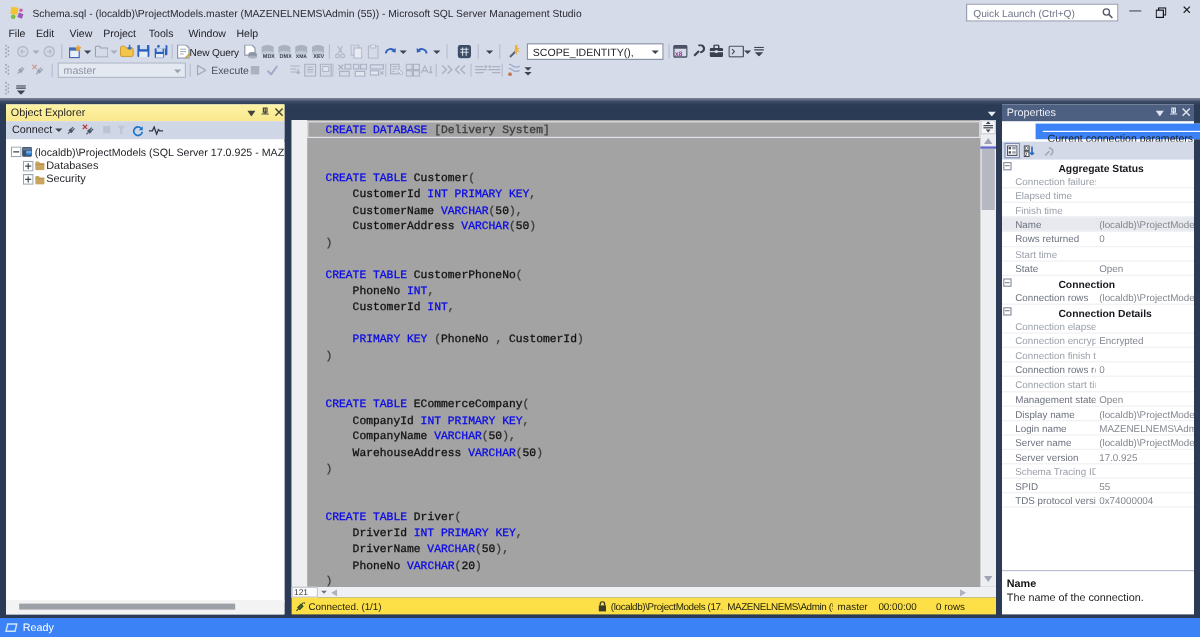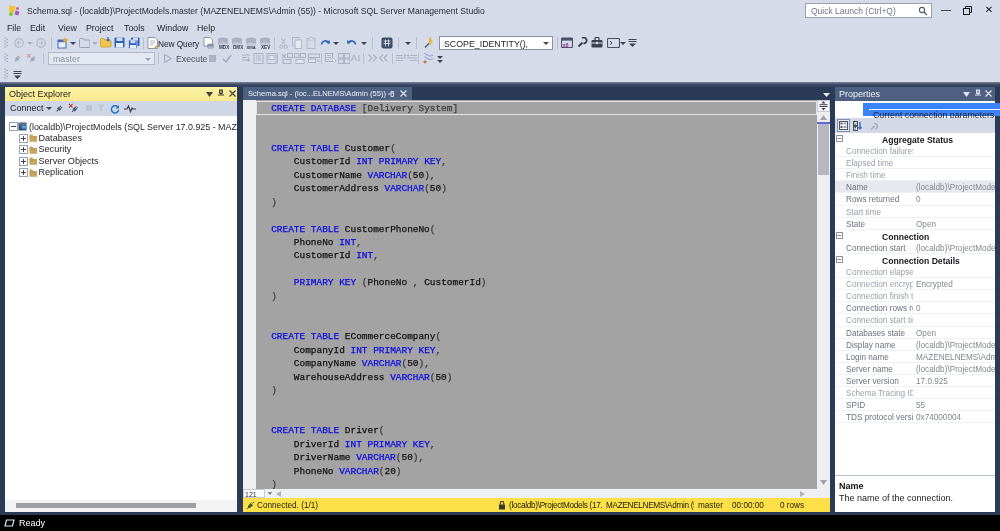--- a/index.html
+++ b/index.html
@@ -64,21 +64,21 @@
   .prow .val{position:absolute;left:81px;top:2px;white-space:nowrap;color:#83878f;
              width:79px;overflow:hidden;}
   .prow.cat{border-bottom:none;}
   .prow.cat .lbl{font-weight:bold;color:#17181d;left:12px;width:140px;font-size:8.6px;margin-left:35px;}
   .prow.gray .lbl{color:#9ba0aa;}
   .prow.sel{background:#e7e9ee;}
   .pcatbox{position:absolute;left:1px;top:2px;width:7px;height:7px;box-sizing:border-box;
            border:1px solid #8b93a5;background:#fff;font-size:8px;line-height:5px;text-align:center;color:#333;}
   #pdesc{position:absolute;left:0;top:388px;width:160px;height:37px;border-top:1px solid #b9c0cf;}
   
-  #statusbar{position:absolute;left:0;top:515px;width:1000px;height:16px;background:#000000;
+  #statusbar{position:absolute;left:0;top:515px;width:1000px;height:16px;background:#3b82f6;
              color:#fff;font-size:9px;}
 </style>
 </head>
 <body>
 <div id="app">
   <div id="chrome"></div>
   <div class="abs" style="left:0;top:82px;width:1000px;height:5px;background:linear-gradient(#7b8498,#3a4763 55%,#31405c);"></div>
   <div id="titlebar">
     <svg class="abs" style="left:8px;top:5px" width="12" height="12" viewBox="0 0 12 12">
       <rect x="1" y="1" width="6" height="6" fill="#f4c430" transform="rotate(8 4 4)"></rect>
@@ -464,60 +464,27 @@
             <rect x="0.5" y="0.5" width="8" height="8" fill="#fff" stroke="#9aa2b0"></rect>
             <line x1="2" y1="4.5" x2="7" y2="4.5" stroke="#3f4450" stroke-width="1"></line>
             <line x1="4.5" y1="2" x2="4.5" y2="7" stroke="#3f4450" stroke-width="1"></line>
           </svg>
         <svg class="abs" style="left:23.5px;top:1.5px" width="8.5" height="8" viewBox="0 0 10 9">
             <path d="M0.5 1.5 a1 1 0 0 1 1-1 H4 l1 1.5 H9 a1 1 0 0 1 1 1 V8 a1 1 0 0 1 -1 1 H1.5 a1 1 0 0 1 -1-1 Z" fill="#c9a45f"></path>
             <path d="M0.5 3.6 H10 V3 H0.5 Z" fill="#b08d49"></path>
           </svg>
         <span style="position:absolute;left:33.5px;top:0;">Security</span>
       </div>
-      <div class="trow" style="left:0;top:38.2px;width:232px;">
-        <svg class="abs" style="left:14px;top:1px" width="9" height="9" viewBox="0 0 9 9">
-            <rect x="0.5" y="0.5" width="8" height="8" fill="#fff" stroke="#9aa2b0"></rect>
-            <line x1="2" y1="4.5" x2="7" y2="4.5" stroke="#3f4450" stroke-width="1"></line>
-            <line x1="4.5" y1="2" x2="4.5" y2="7" stroke="#3f4450" stroke-width="1"></line>
-          </svg>
-        <svg class="abs" style="left:23.5px;top:1.5px" width="8.5" height="8" viewBox="0 0 10 9">
-            <path d="M0.5 1.5 a1 1 0 0 1 1-1 H4 l1 1.5 H9 a1 1 0 0 1 1 1 V8 a1 1 0 0 1 -1 1 H1.5 a1 1 0 0 1 -1-1 Z" fill="#c9a45f"></path>
-            <path d="M0.5 3.6 H10 V3 H0.5 Z" fill="#b08d49"></path>
-          </svg>
-        <span style="position:absolute;left:33.5px;top:0;">Server Objects</span>
-      </div>
-      <div class="trow" style="left:0;top:49.7px;width:232px;">
-        <svg class="abs" style="left:14px;top:1px" width="9" height="9" viewBox="0 0 9 9">
-            <rect x="0.5" y="0.5" width="8" height="8" fill="#fff" stroke="#9aa2b0"></rect>
-            <line x1="2" y1="4.5" x2="7" y2="4.5" stroke="#3f4450" stroke-width="1"></line>
-            <line x1="4.5" y1="2" x2="4.5" y2="7" stroke="#3f4450" stroke-width="1"></line>
-          </svg>
-        <svg class="abs" style="left:23.5px;top:1.5px" width="8.5" height="8" viewBox="0 0 10 9">
-            <path d="M0.5 1.5 a1 1 0 0 1 1-1 H4 l1 1.5 H9 a1 1 0 0 1 1 1 V8 a1 1 0 0 1 -1 1 H1.5 a1 1 0 0 1 -1-1 Z" fill="#c9a45f"></path>
-            <path d="M0.5 3.6 H10 V3 H0.5 Z" fill="#b08d49"></path>
-          </svg>
-        <span style="position:absolute;left:33.5px;top:0;">Replication</span>
-      </div>
     </div>
     <div id="oehsb">
         <div class="thumb"></div>
       </div>
   </div>
 
   <div class="panel" id="ed" style="background:transparent;">
-    <div id="tab">
-        <span style="position:absolute;left:5px;top:2px;width:139px;overflow:hidden;white-space:nowrap;">Schema.sql - (loc...ELNEMS\Admin (55))</span>
-      <svg class="abs" style="left:144px;top:3px" width="8" height="8" viewBox="0 0 8 8">
-        <path d="M1 4 H4 M4 1.5 H6.5 V6.5 H4 Z M4 3 H6.5" stroke="#cfd6e2" stroke-width="1" fill="none"></path>
-      </svg>
-      <svg class="abs" style="left:157px;top:3px" width="7" height="7" viewBox="0 0 7 7">
-        <path d="M0.5 0.5 L6.5 6.5 M6.5 0.5 L0.5 6.5" stroke="#dfe4ec" stroke-width="1.2"></path>
-      </svg>
-    </div>
     <svg class="abs" style="left:580px;top:6px" width="7" height="4" viewBox="0 0 7 4">
       <path d="M0 0 H7 L3.5 4 Z" fill="#e8ecf4"></path>
     </svg>
     <div id="edbody">
       <div id="edmargin"></div>
       <div style="position:absolute;left:13px;top:1px;width:561px;height:13.5px;border:1px solid #e2e2e8;box-sizing:border-box;"></div>
       <div id="code"><span class="k">CREATE</span> <span class="k">DATABASE</span> <span class="g">[Delivery System]</span>
 
 
 <span class="k">CREATE</span> <span class="k">TABLE</span> Customer<span class="g">(</span>
@@ -657,21 +624,21 @@
         </div>
       <div class="prow">
           <span class="lbl">State</span>
           <span class="val">Open</span>
         </div>
       <div class="prow cat">
           <div class="pcatbox">−</div>
           <span class="lbl">Connection</span>
         </div>
       <div class="prow">
-          <span class="lbl">Connection start</span>
+          <span class="lbl">Connection rows</span>
           <span class="val">(localdb)\ProjectModel</span>
         </div>
       <div class="prow cat">
           <div class="pcatbox">−</div>
           <span class="lbl">Connection Details</span>
         </div>
       <div class="prow gray">
           <span class="lbl">Connection elapsec</span>
         </div>
       <div class="prow gray">
@@ -682,21 +649,21 @@
           <span class="lbl">Connection finish ti</span>
         </div>
       <div class="prow">
           <span class="lbl">Connection rows re</span>
           <span class="val">0</span>
         </div>
       <div class="prow gray">
           <span class="lbl">Connection start tir</span>
         </div>
       <div class="prow">
-          <span class="lbl">Databases state</span>
+          <span class="lbl">Management state</span>
           <span class="val">Open</span>
         </div>
       <div class="prow">
           <span class="lbl">Display name</span>
           <span class="val">(localdb)\ProjectModel</span>
         </div>
       <div class="prow">
           <span class="lbl">Login name</span>
           <span class="val">MAZENELNEMS\Admin</span>
         </div>

